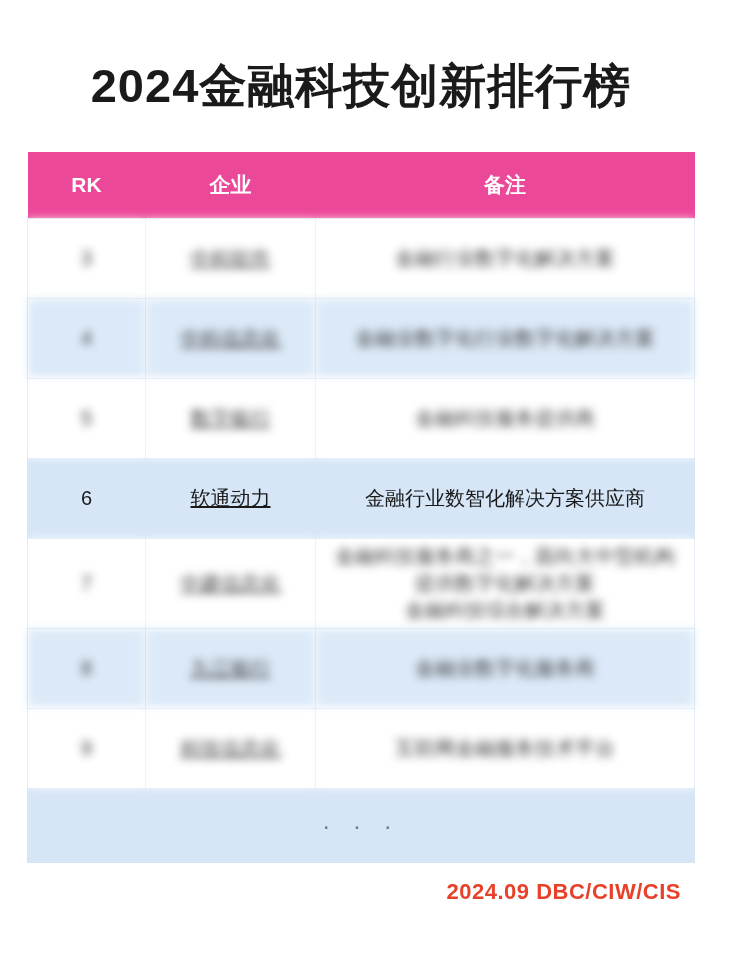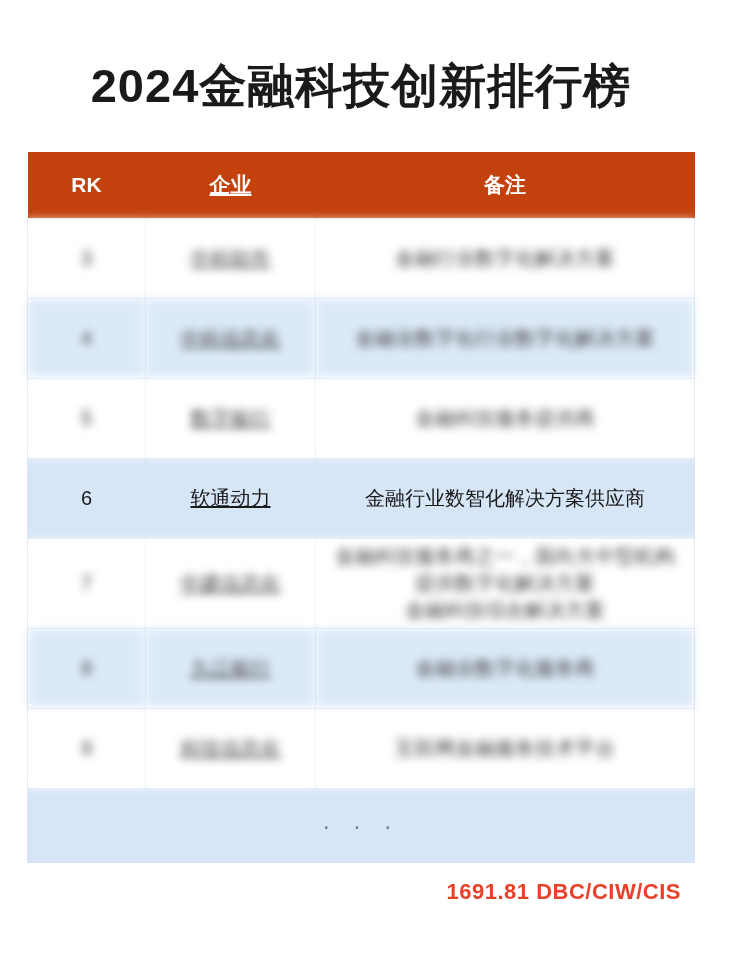--- a/index.html
+++ b/index.html
@@ -32,30 +32,30 @@
   .table-wrap {
     margin: 38px auto 0 auto;
     width: 668px;
   }
   table.rank-table {
     width: 100%;
     border-collapse: collapse;
     table-layout: fixed;
   }
   table.rank-table th {
-    background: #c2410c;
+    background: #ec4899;
     color: #ffffff;
     font-size: 21px;
     font-weight: bold;
     height: 64px;
     text-align: center;
     border: none;
   }
   table.rank-table th.col-rk { width: 116px; }
-  table.rank-table th.col-company { width: 168px; text-decoration: underline; }
+  table.rank-table th.col-company { width: 168px; }
   table.rank-table th.col-note { width: auto; }
 
   table.rank-table td {
     border: 1px solid #d7e4f2;
     text-align: center;
     font-size: 20px;
     color: #1a1a1a;
     height: 80px;
     padding: 4px 10px;
     box-sizing: border-box;
@@ -158,15 +158,15 @@
         </tr>
 
         <tr class="ellipsis-row">
           <td colspan="3">· · ·</td>
         </tr>
 
       </tbody>
     </table>
   </div>
 
-  <div class="footer">1691.81 DBC/CIW/CIS</div>
+  <div class="footer">2024.09 DBC/CIW/CIS</div>
 
 </div>
 
 </body></html>

